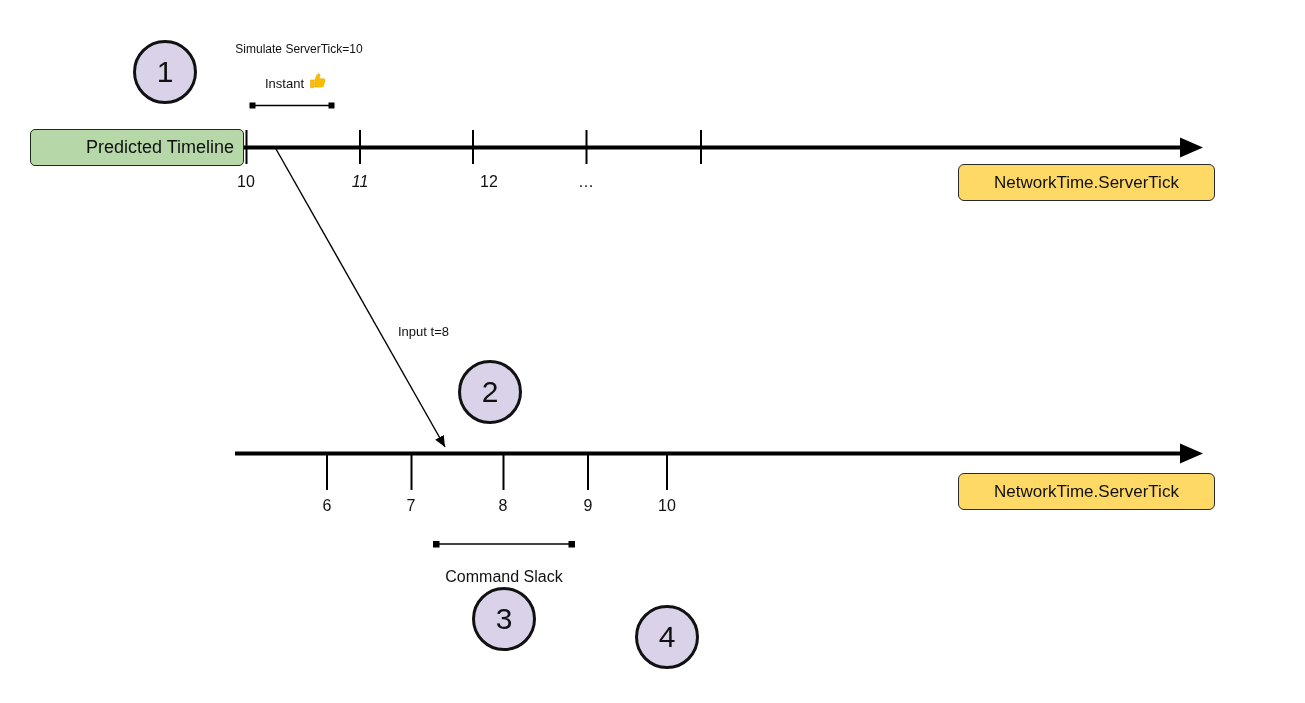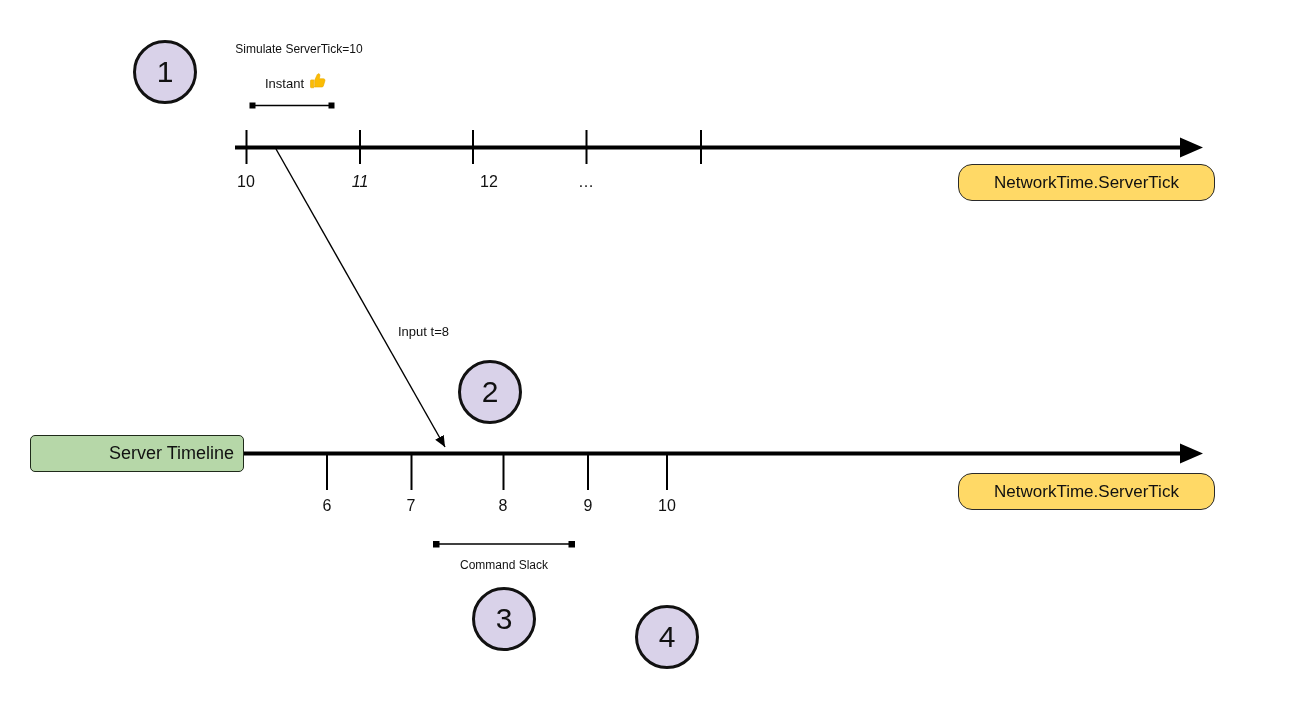--- a/index.html
+++ b/index.html
@@ -22,36 +22,36 @@
     border-radius:5px;
     display:flex;align-items:center;justify-content:flex-end;
     padding-right:9px;
     font-size:18px;
   }
   .axis-box{
     position:absolute;
     width:255px;height:35px;
     background:#ffd966;
     border:1.5px solid #2a2a2a;
-    border-radius:14px;
+    border-radius:6px;
     display:flex;align-items:center;justify-content:center;
     font-size:17px;
   }
   .badge{
     position:absolute;
     width:58px;height:58px;
     background:#d9d2e9;
     border:3px solid #111;
     border-radius:50%;
     display:flex;align-items:center;justify-content:center;
     font-size:30px;
   }
   .tick-label{position:absolute;font-size:16px;transform:translateX(-50%);white-space:nowrap;}
   .note-sm{position:absolute;font-size:12px;}
-  .note-md{position:absolute;font-size:12px;}
+  .note-md{position:absolute;font-size:16px;margin-top:10px;}
   .note-lg{position:absolute;font-size:13px;line-height:23px;}
   .inline-icon{display:inline-block;vertical-align:-2px;margin-left:5px;}
 </style>
 </head>
 <body>
 
 <div id="canvas">
 
   <svg id="lines-layer" viewBox="0 0 1305 703" xmlns="http://www.w3.org/2000/svg">
     <defs>
@@ -98,36 +98,36 @@
   <div class="badge" style="left:133px;top:40px;">
     <span>1</span>
   </div>
   <div class="note-sm centered" style="left:299px;top:42px;">Simulate ServerTick=10</div>
   <div class="note-lg centered" style="left:296px;top:72px;">
     <span>Instant</span><span class="inline-icon"><svg width="18" height="18" viewBox="0 0 24 24">
           <path fill="#fbbc04" stroke="#e8a800" stroke-width="0.8" d="M3 10.5h3.4V21H3c-.6 0-1-.4-1-1v-8.5c0-.6.4-1 1-1zM7.6 20.2V11l3.4-7.6c.4-.9 1.4-1.3 2.3-1 .9.3 1.5 1.2 1.3 2.2l-.8 4.4h5.6c1.3 0 2.3 1.3 1.9 2.6l-2.1 6.9c-.3.9-1.1 1.5-2 1.5H8.6c-.6 0-1-.4-1-1z"></path>
         </svg></span>
   </div>
 
+  <div class="timeline-box" style="left:30px;top:129px;">
+    <span>Predicted Timeline</span>
+  </div>
   <div class="tick-label" style="left:246px;top:173px;">10</div>
   <div class="tick-label" style="left:360px;top:173px;font-style:italic;">11</div>
   <div class="tick-label" style="left:489px;top:173px;">12</div>
   <div class="tick-label" style="left:586px;top:173px;">…</div>
   <div class="axis-box" style="left:958px;top:164px;">
     <span>NetworkTime.ServerTick</span>
   </div>
 
   <div class="note-lg" style="left:398px;top:320px;">Input t=8</div>
   <div class="badge" style="left:458px;top:360px;">
     <span>2</span>
   </div>
 
-  <div class="timeline-box" style="left:30px;top:435px;">
-    <span>Server Timeline</span>
-  </div>
   <div class="tick-label" style="left:327px;top:497px;">6</div>
   <div class="tick-label" style="left:411px;top:497px;">7</div>
   <div class="tick-label" style="left:503px;top:497px;">8</div>
   <div class="tick-label" style="left:588px;top:497px;">9</div>
   <div class="tick-label" style="left:667px;top:497px;">10</div>
   <div class="axis-box" style="left:958px;top:473px;">
     <span>NetworkTime.ServerTick</span>
   </div>
 
   <div class="note-md centered" style="left:504px;top:558px;">Command Slack</div>

